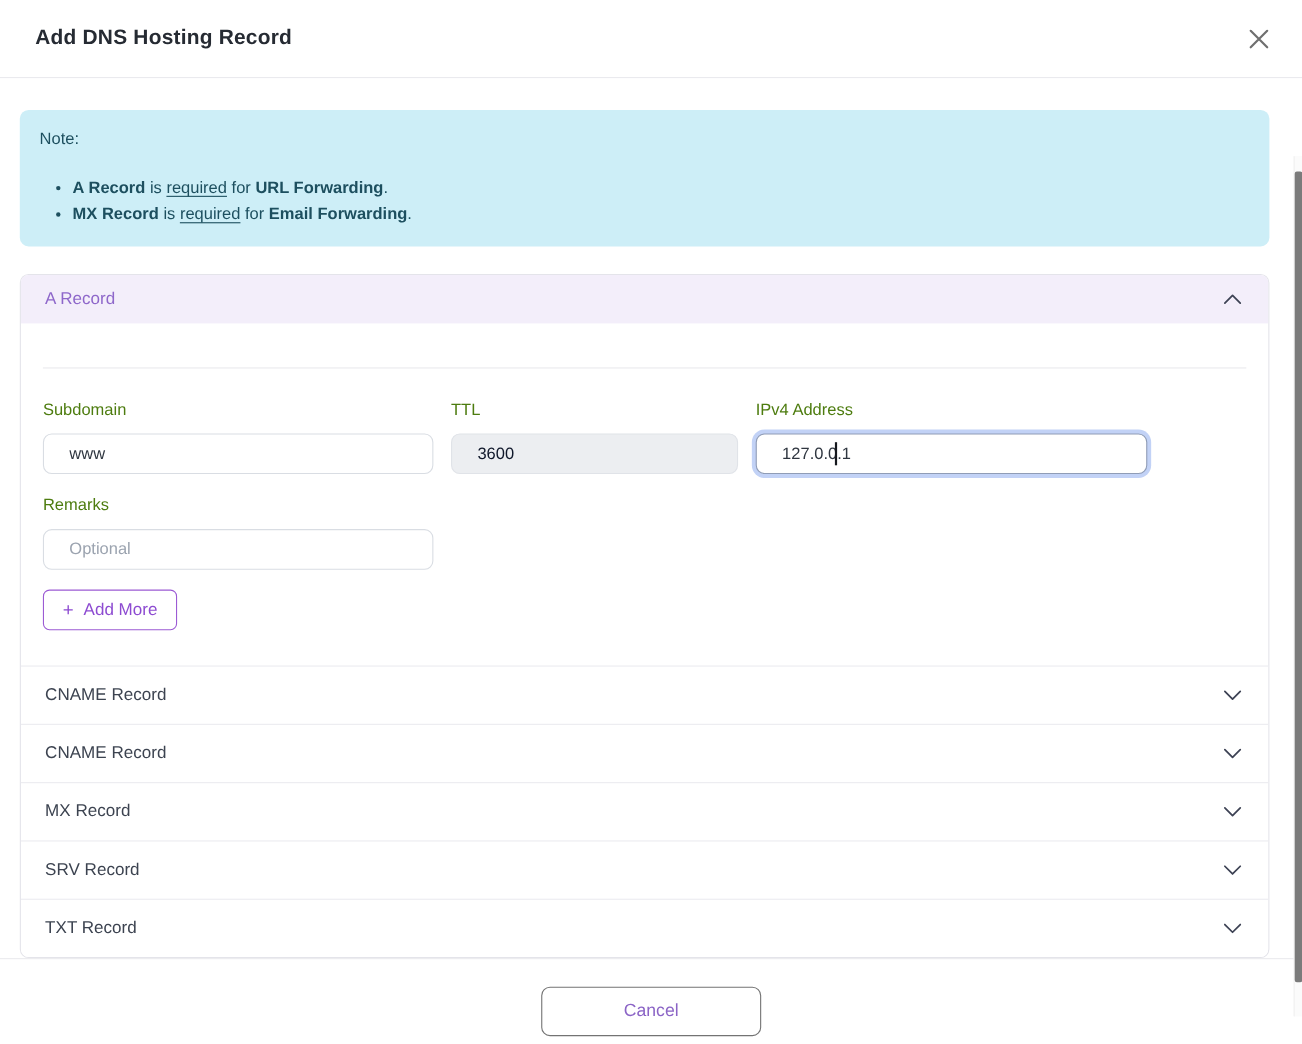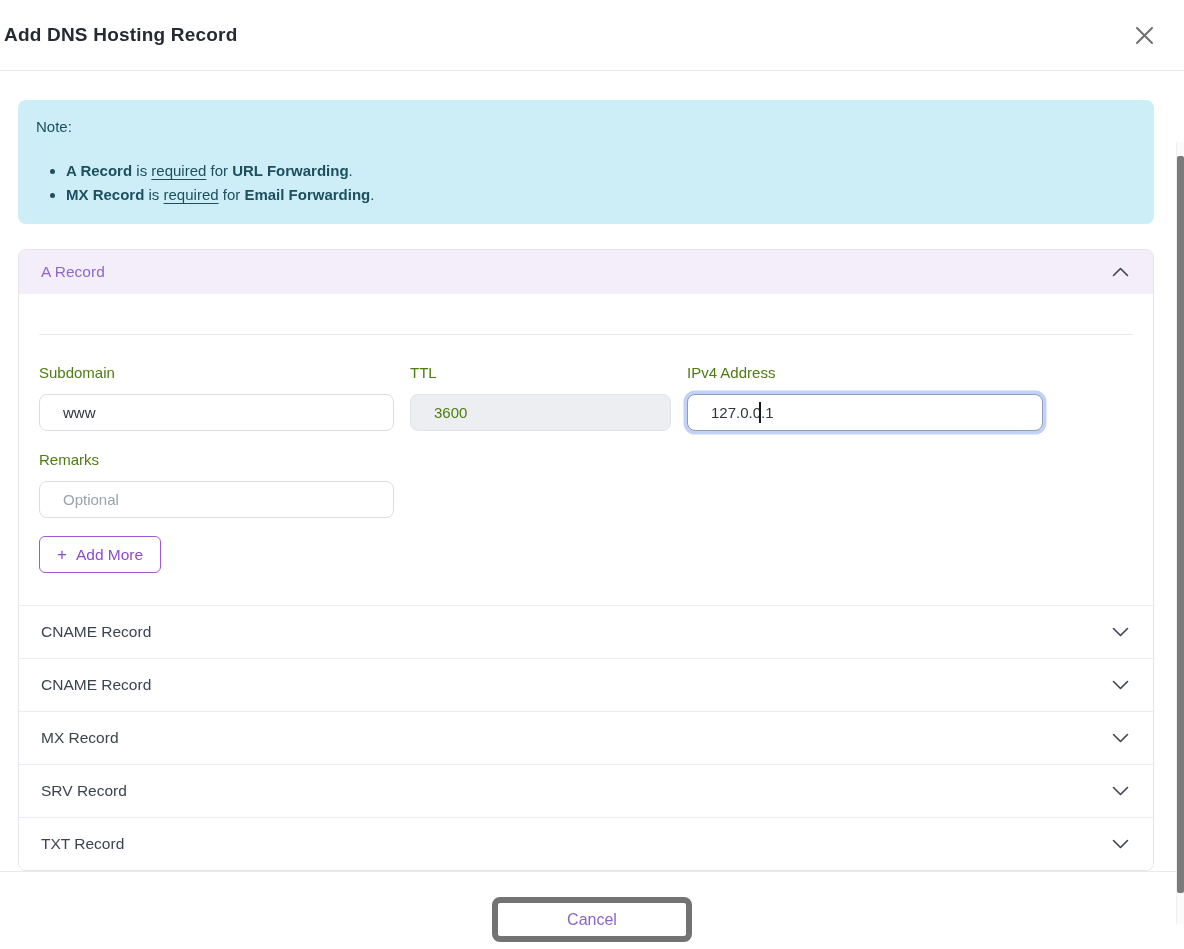--- a/index.html
+++ b/index.html
@@ -8,21 +8,21 @@
     font-family: "Liberation Sans", "DejaVu Sans", sans-serif;
     color: #2f3640;
     overflow: hidden;
   }
   .modal { width: 1184px; height: 949px; background: #fff; display: flex; flex-direction: column; position: relative; }
 
   
   .modal-header {
     height: 71px; flex: 0 0 71px;
     display: flex; align-items: center; justify-content: space-between;
-    padding: 0 24px 0 4px;
+    padding: 0 24px 0 32px;
     border-bottom: 1px solid #eaeaee;
   }
   .modal-title { font-size: 19px; font-weight: 700; color: #262b33; letter-spacing: .2px; }
   .close-btn { background: none; border: none; cursor: pointer; line-height: 0; padding: 4px; }
 
   
   .modal-body { flex: 1 1 auto; padding: 29px 30px 0 18px; position: relative; }
 
   
   .note-box {
@@ -69,21 +69,21 @@
   .field label { font-size: 15px; color: #4d7c0f; margin-bottom: 13px; }
   .field input {
     height: 37px; width: 100%;
     border: 1px solid #d9dde3; border-radius: 8px;
     padding: 0 23px; font-size: 15px; color: #2f3640;
     font-family: "Liberation Sans", "DejaVu Sans", sans-serif;
     outline: none; background: #fff;
   }
   .field input::placeholder { color: #9ba3af; }
   .field input:disabled, .field input.disabled {
-    background: #eceef1; border-color: #e0e3e8; color: #4d7c0f;
+    background: #eceef1; border-color: #e0e3e8; color: #0f172a;
   }
   .input-wrap { position: relative; }
   .input-wrap input.focused {
     border: 1.5px solid #8f9cb6;
     box-shadow: 0 0 0 3.5px #c2d2f6;
   }
   .caret {
     position: absolute; left: 72px; top: 8px;
     width: 1.5px; height: 21px; background: #15181d;
     animation: blink 1s steps(1) infinite;
@@ -113,21 +113,21 @@
 
   
   .modal-footer {
     flex: 0 0 96px; height: 96px;
     border-top: 1px solid #eaeaee;
     display: flex; justify-content: center; align-items: flex-start;
     gap: 8px; padding-top: 25px;
   }
   .btn { height: 45px; width: 200px; border-radius: 8px; font-size: 16px; cursor: pointer;
          font-family: "Liberation Sans", "DejaVu Sans", sans-serif; }
-  .btn-cancel { background: #fff; border: 6px solid #737373; color: #8b64c6; }
+  .btn-cancel { background: #fff; border: 1px solid #737373; color: #8b64c6; }
   .btn-submit { background: #9155e3; border: none; color: #ffffff; font-weight: 700; letter-spacing: .2px; }
 
   
   .scrollbar-track {
     position: absolute; right: 0; top: 71px;
     width: 8px; height: 782px;
     background: #fbfbfb; border-left: 1px solid #f0f0f0;
   }
   .scrollbar-thumb {
     position: absolute; right: 0; top: 14px;

